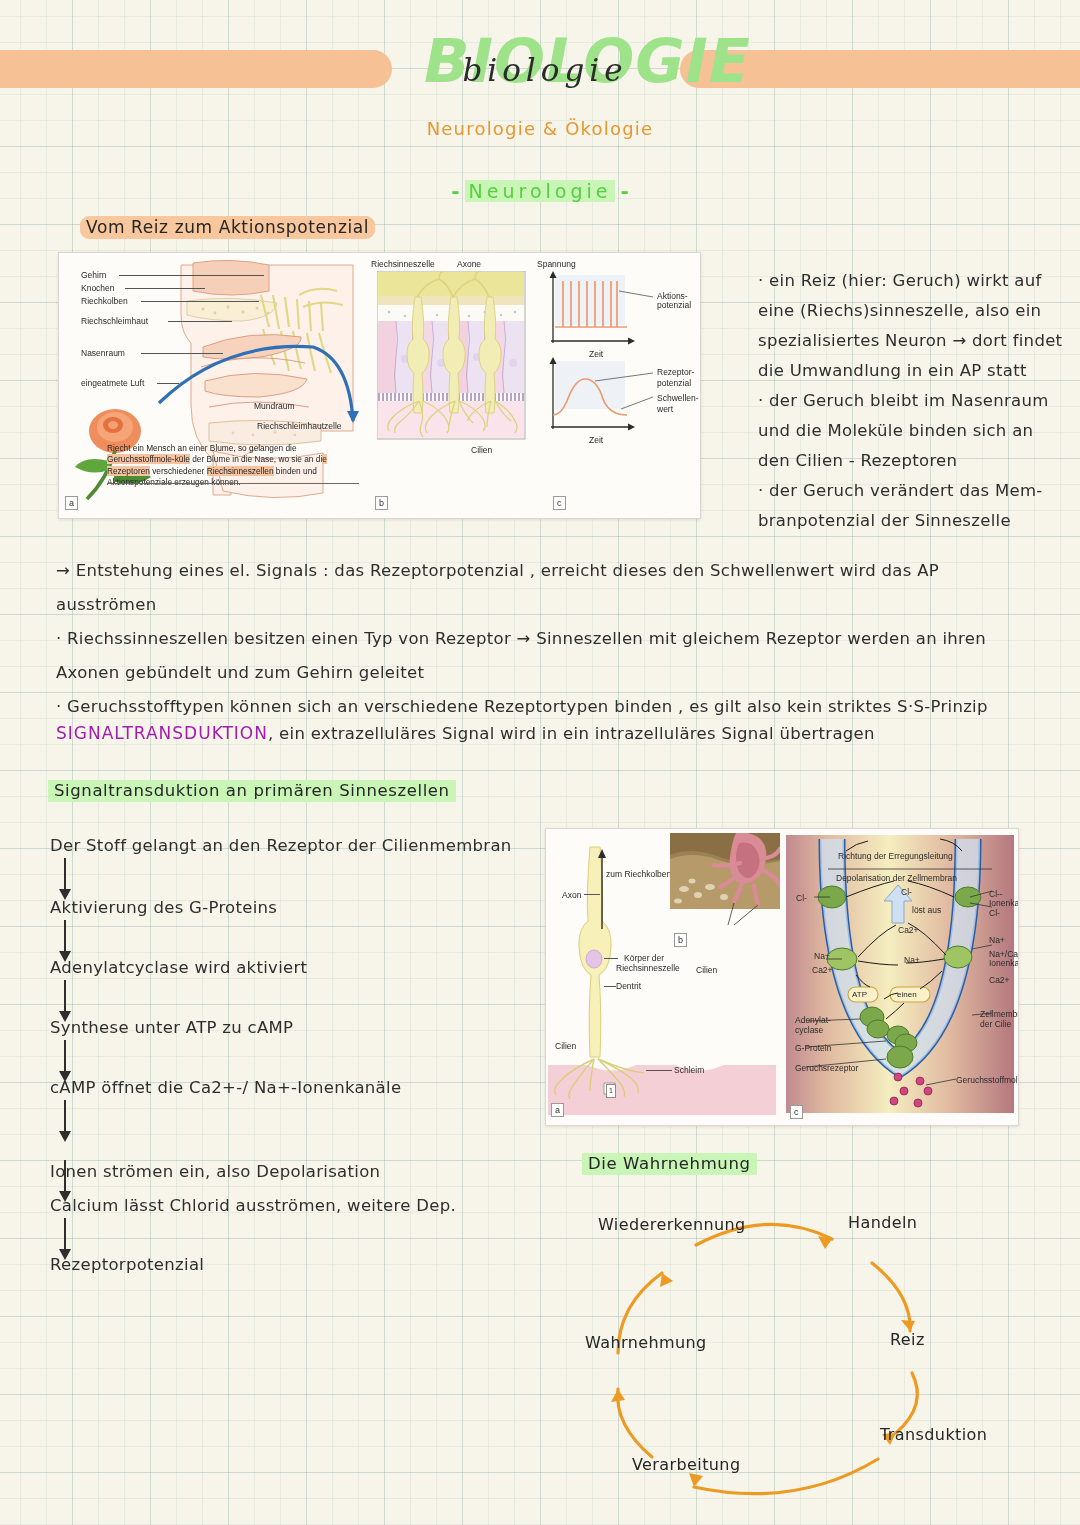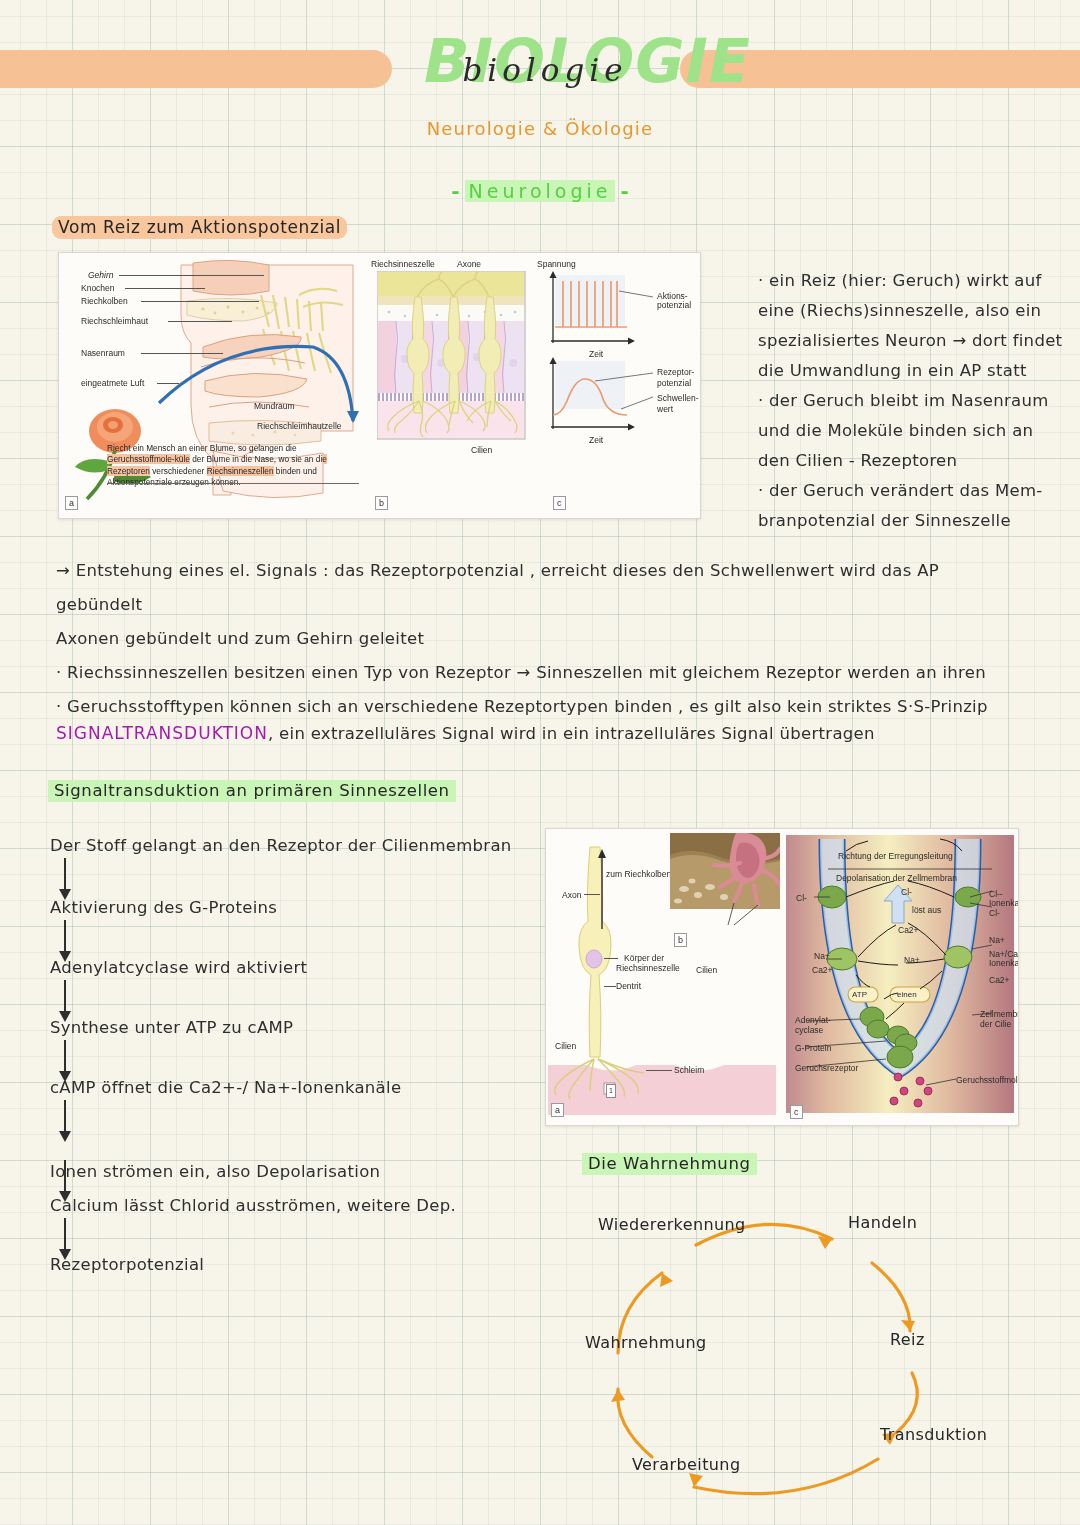--- a/index.html
+++ b/index.html
@@ -45,21 +45,21 @@
   }
   #chapter-wrap{position:absolute;left:0;top:178px;width:1080px;text-align:center;}
   #chapter{display:inline-block;font-size:19px;color:#54d13f;letter-spacing:4px;
     background:linear-gradient(transparent 6%, #c9f5b6 6%, #c9f5b6 92%, transparent 92%);
     padding:2px 4px;}
   .tick{color:#54d13f;font-size:20px;font-weight:bold;}
 
   
   .sec-head{position:absolute;font-size:17px;color:#262626;letter-spacing:.6px;
     white-space:nowrap;padding:1px 6px 2px 6px;}
-  .hl-orange{background:#f8c79e;border-radius:9px;}
+  .hl-orange{background:#f8c79e;border-radius:9px;margin-left:28px;}
   .hl-green{background:#c9f5b6;}
 
   
   .note{position:absolute;font-size:16.5px;color:#2e2e2e;line-height:30px;
     letter-spacing:.3px;}
 
   
   .figbox{position:absolute;background:#fdfcf8;border:1px solid #d9d7cf;
     box-shadow:0 1px 3px rgba(0,0,0,.10);overflow:hidden;}
   .figlabel{position:absolute;font-size:9px;color:#333;border:1px solid #9a9a9a;
@@ -147,21 +147,21 @@
       <ellipse cx="52" cy="176" rx="26" ry="22" fill="#ef8d5d"></ellipse>
       <ellipse cx="52" cy="172" rx="18" ry="15" fill="#f5a578"></ellipse>
       <ellipse cx="50" cy="170" rx="10" ry="8" fill="#e5703d"></ellipse>
       <ellipse cx="50" cy="170" rx="5" ry="4" fill="#f3a173"></ellipse>
       <path d="M52 196 Q44 224 24 244" stroke="#4e8c34" stroke-width="3.6" fill="none"></path>
       <path d="M46 206 Q22 200 12 212 Q30 222 48 214 Z" fill="#5fa63f"></path>
       <path d="M52 218 Q76 212 88 222 Q70 234 50 226 Z" fill="#4e8c34"></path>
     </g>
   </svg>
 
-  <div class="fs" style="left:29px;top:17px;font-style:italic;">Gehirn</div>
+  <div class="fs" style="left:22px;top:17px;">Gehirn</div>
   <div class="lead" style="left:60px;top:22px;width:145px;"></div>
   <div class="fs" style="left:22px;top:30px;">Knochen</div>
   <div class="lead" style="left:66px;top:35px;width:80px;"></div>
   <div class="fs" style="left:22px;top:43px;">Riechkolben</div>
   <div class="lead" style="left:82px;top:48px;width:118px;"></div>
   <div class="fs" style="left:22px;top:63px;">Riechschleimhaut</div>
   <div class="lead" style="left:109px;top:68px;width:64px;"></div>
   <div class="fs" style="left:22px;top:95px;">Nasenraum</div>
   <div class="lead" style="left:82px;top:100px;width:82px;"></div>
   <div class="fs" style="left:22px;top:125px;">eingeatmete Luft</div>
@@ -314,23 +314,23 @@
   <div>die Umwandlung in ein AP statt</div>
   <div>· der Geruch bleibt im Nasenraum</div>
   <div>und die Moleküle binden sich an</div>
   <div>den Cilien - Rezeptoren</div>
   <div>· der Geruch verändert das Mem-</div>
   <div>branpotenzial der Sinneszelle</div>
 </div>
 
 <div class="note" style="left:56px;top:554px;width:1000px;line-height:34px;">
   <div>→ Entstehung eines el. Signals : das Rezeptorpotenzial , erreicht dieses   den  Schwellenwert  wird das  AP</div>
-  <div>   gebündelt</div>
+  <div>   ausströmen</div>
+  <div>· Riechssinneszellen  besitzen  einen  Typ  von  Rezeptor → Sinneszellen  mit  gleichem  Rezeptor  werden an  ihren</div>
   <div>Axonen gebündelt und zum Gehirn geleitet</div>
-  <div>· Riechssinneszellen  besitzen  einen  Typ  von  Rezeptor → Sinneszellen  mit  gleichem  Rezeptor  werden an  ihren</div>
   <div>· Geruchsstofftypen  können  sich  an  verschiedene  Rezeptortypen  binden ,  es gilt also kein  striktes   S·S-Prinzip</div>
 </div>
 
 <div class="note" style="left:56px;top:718px;width:1000px;">
   <span class="hw-orange" style="letter-spacing:1px;font-size:17px;">SIGNALTRANSDUKTION</span><span>, ein extrazelluläres Signal wird in ein intrazelluläres Signal übertragen</span>
 </div>
 
 <div class="sec-head hl-green" style="left:48px;top:780px;font-size:16.5px;">Signaltransduktion an primären Sinneszellen</div>
 
 <div>

